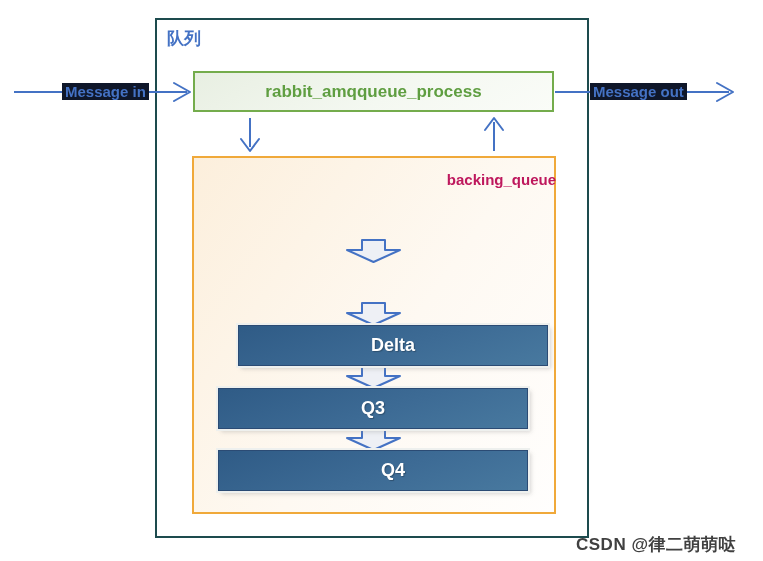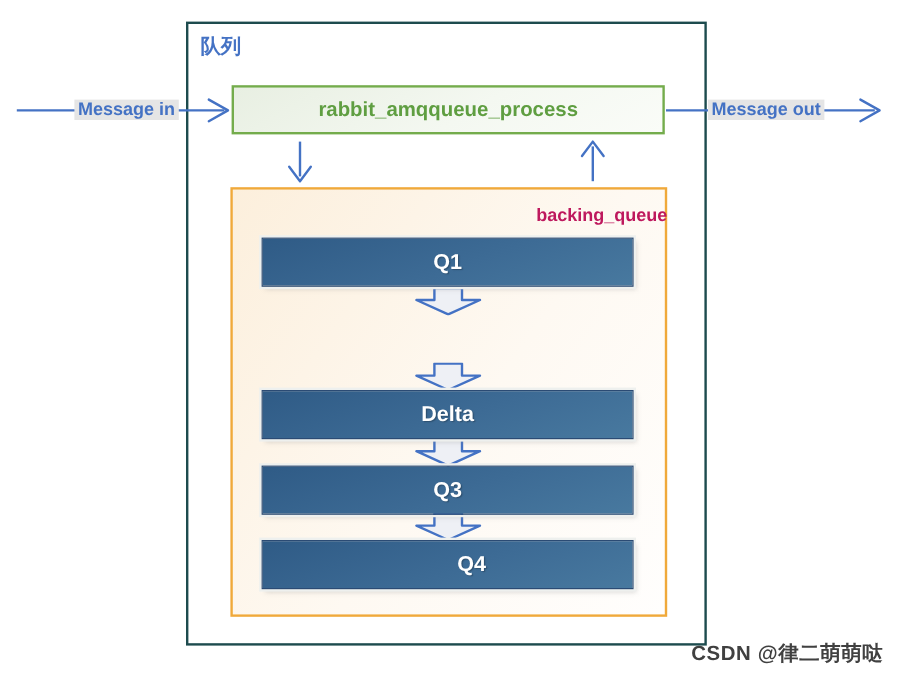--- a/index.html
+++ b/index.html
@@ -32,28 +32,28 @@
   }
   .stage-bar {
     position:absolute; left:218px; width:310px; height:41px; box-sizing:border-box;
     border:1px solid #2b4b74;
     background:linear-gradient(160deg,#2f5b86 0%,#3d6b95 55%,#48799f 100%);
     color:#ffffff; font-size:18px;
     display:flex; align-items:center; justify-content:center;
     box-shadow:0 0 0 2px #eef0ee, 3px 3px 4px rgba(140,140,140,0.35);
     text-shadow:1px 1px 1px rgba(0,0,0,0.25);
   }
-  .bar-q1 { top:198px; } .bar-q2 { top:262px; } .bar-delta { top:325px; }
+  .bar-q1 { top:198px; } .bar-q2 { top:262px; } .bar-delta { top:325px;margin-left:20px; }
   .bar-q3 { top:388px; } .bar-q4 { top:450px;padding-left:40px; }
   .block-arrow { position:absolute; left:345px; width:57px; height:24px; }
   .ba-1 { top:239px; } .ba-2 { top:302px; } .ba-3 { top:365px; } .ba-4 { top:427px; }
   .connectors { position:absolute; left:0; top:0; width:763px; height:561px; pointer-events:none; }
   .msg-label {
     position:absolute; top:83px; color:#4472c4; font-size:15px;
-    background:#e5e5e5; padding:0 3px; white-space:nowrap;
+    background:#0f172a; padding:0 3px; white-space:nowrap;
   }
   .msg-in  { left:62px; }
   .msg-out { left:590px; }
   .watermark {
     position:absolute; left:576px; top:533px; font-size:17px; color:#404040;
     white-space:nowrap; letter-spacing:0.5px;
   }
 </style>
 </head>
 <body>
@@ -76,23 +76,20 @@
   <svg class="block-arrow ba-2" viewBox="0 0 57 24">
     <polygon points="17,1 40,1 40,11 55,11 28.5,23 2,11 17,11" fill="#eef0f5" stroke="#4472c4" stroke-width="2" stroke-linejoin="round"></polygon>
   </svg>
   <svg class="block-arrow ba-3" viewBox="0 0 57 24">
     <polygon points="17,1 40,1 40,11 55,11 28.5,23 2,11 17,11" fill="#eef0f5" stroke="#4472c4" stroke-width="2" stroke-linejoin="round"></polygon>
   </svg>
   <svg class="block-arrow ba-4" viewBox="0 0 57 24">
     <polygon points="17,1 40,1 40,11 55,11 28.5,23 2,11 17,11" fill="#eef0f5" stroke="#4472c4" stroke-width="2" stroke-linejoin="round"></polygon>
   </svg>
 
-  <div class="stage-bar bar-q1">
-    <span>Q1</span>
-  </div>
   <div class="stage-bar bar-delta">
     <span>Delta</span>
   </div>
   <div class="stage-bar bar-q3">
     <span>Q3</span>
   </div>
   <div class="stage-bar bar-q4">
     <span>Q4</span>
   </div>
 

